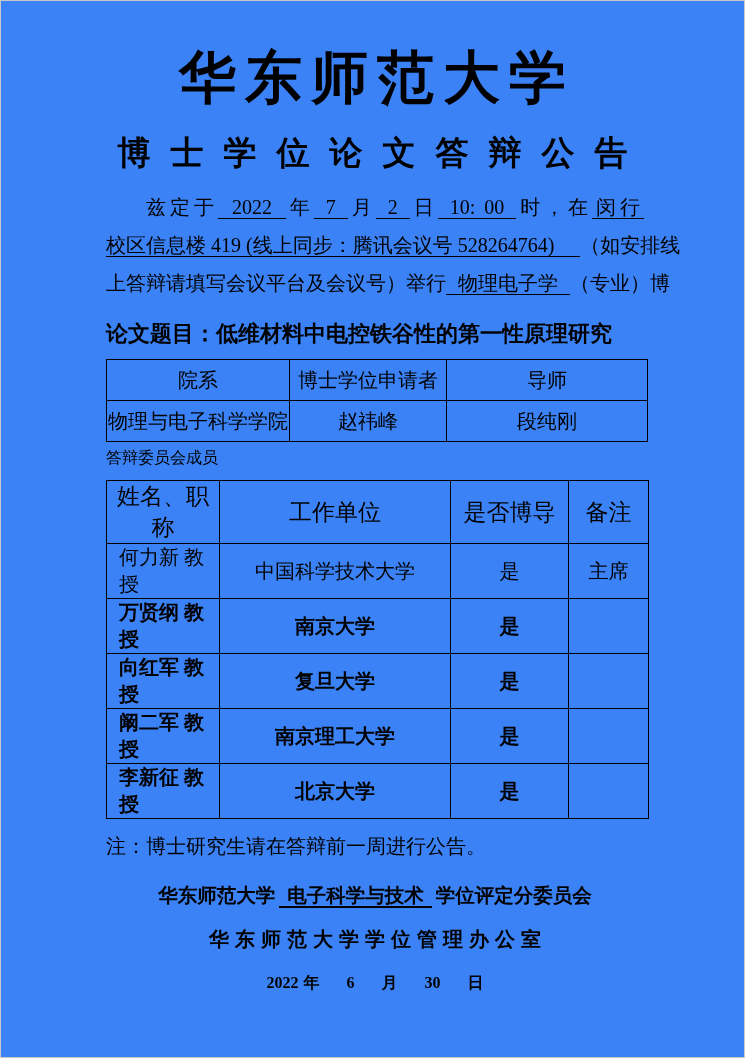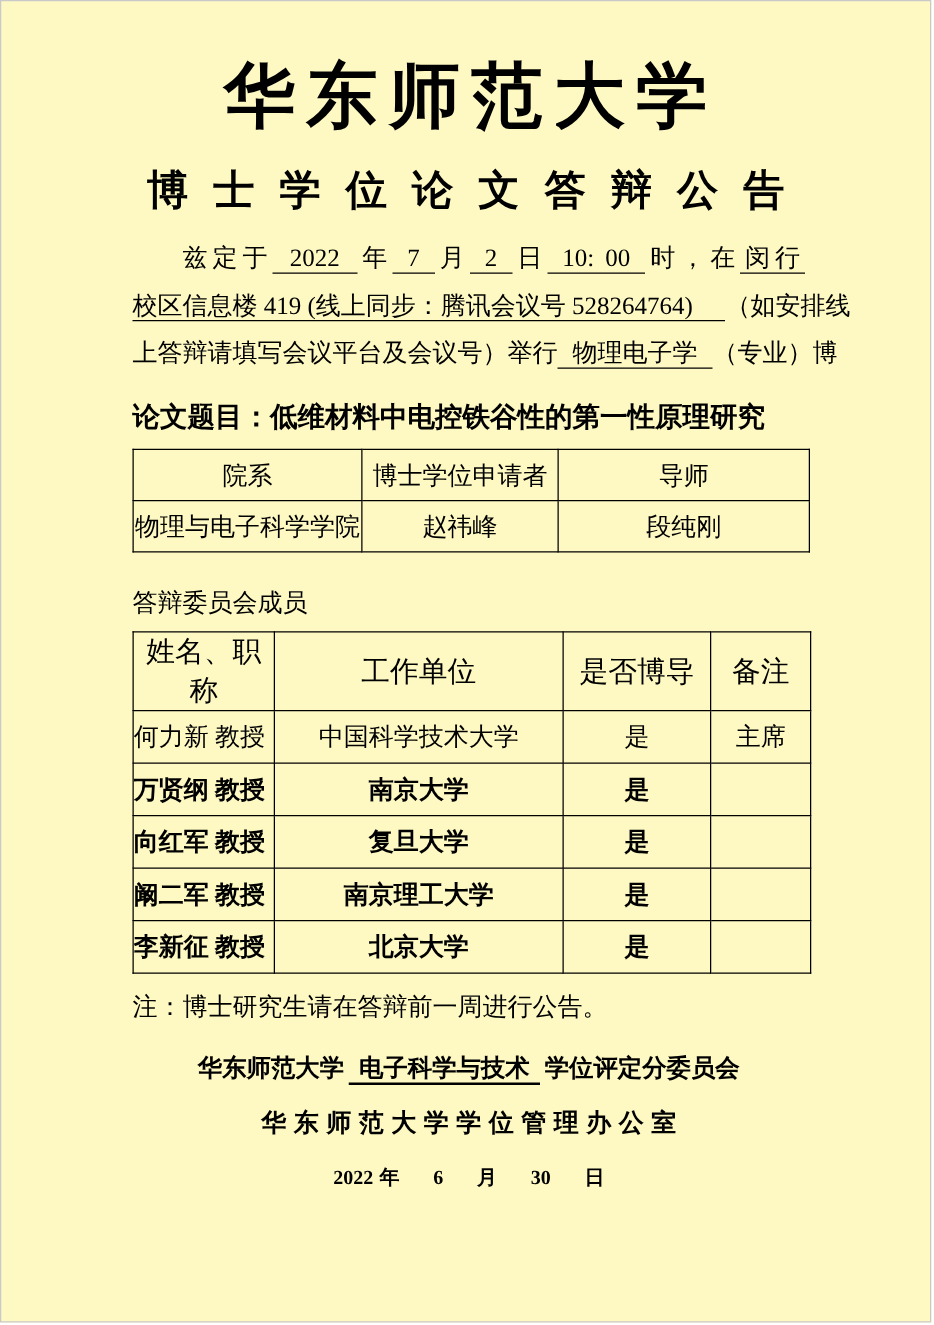--- a/index.html
+++ b/index.html
@@ -8,21 +8,21 @@
     background:#ffffff;
     color:#000;
     font-family:"Liberation Serif","DejaVu Serif",serif;
     overflow:hidden;
   }
   .page {
     position:relative;
     width:745px; height:1058px;
     border:1px solid #c9c9c9;
     box-sizing:border-box;
-    background:#fef9c3;
+    background:#3b82f6;
   }
   .content { width:538px; margin-left:105px; }
 
   
   .uni-title {
     margin-top:44px;
     text-align:center;
     font-size:57px;
     font-weight:900;
     letter-spacing:9px;
@@ -79,26 +79,26 @@
     border:1.5px solid #000;
     text-align:center;
     vertical-align:middle;
     padding:0;
     overflow:hidden;
   }
   .info-table { width:538px; }
   .info-table td { height:40px; }
   .c-dept { width:182px; } .c-appl { width:156px; } .c-supv { width:200px; }
 
-  .committee-label { margin-top:27px; font-size:20px; line-height:28px; }
+  .committee-label { margin-top:2px; font-size:16px; line-height:28px; }
 
   .committee-table { width:538px; margin-top:8px; }
   .committee-table td { height:41px; }
   .committee-table tr.head td { height:37px; font-size:23px; }
-  .cc-name { width:112px; text-align:left; padding-left:0; }
+  .cc-name { width:112px; text-align:left; padding-left:12px; }
   .cc-aff  { width:230px; }
   .cc-sup  { width:117px; }
   .cc-note { width:79px; }
   .committee-table tr.head .cc-name { text-align:center; padding-left:0; }
   tr.bold-row td { font-weight:bold; }
 
   
   .note {
     margin-top:13px;
     font-size:20px;

